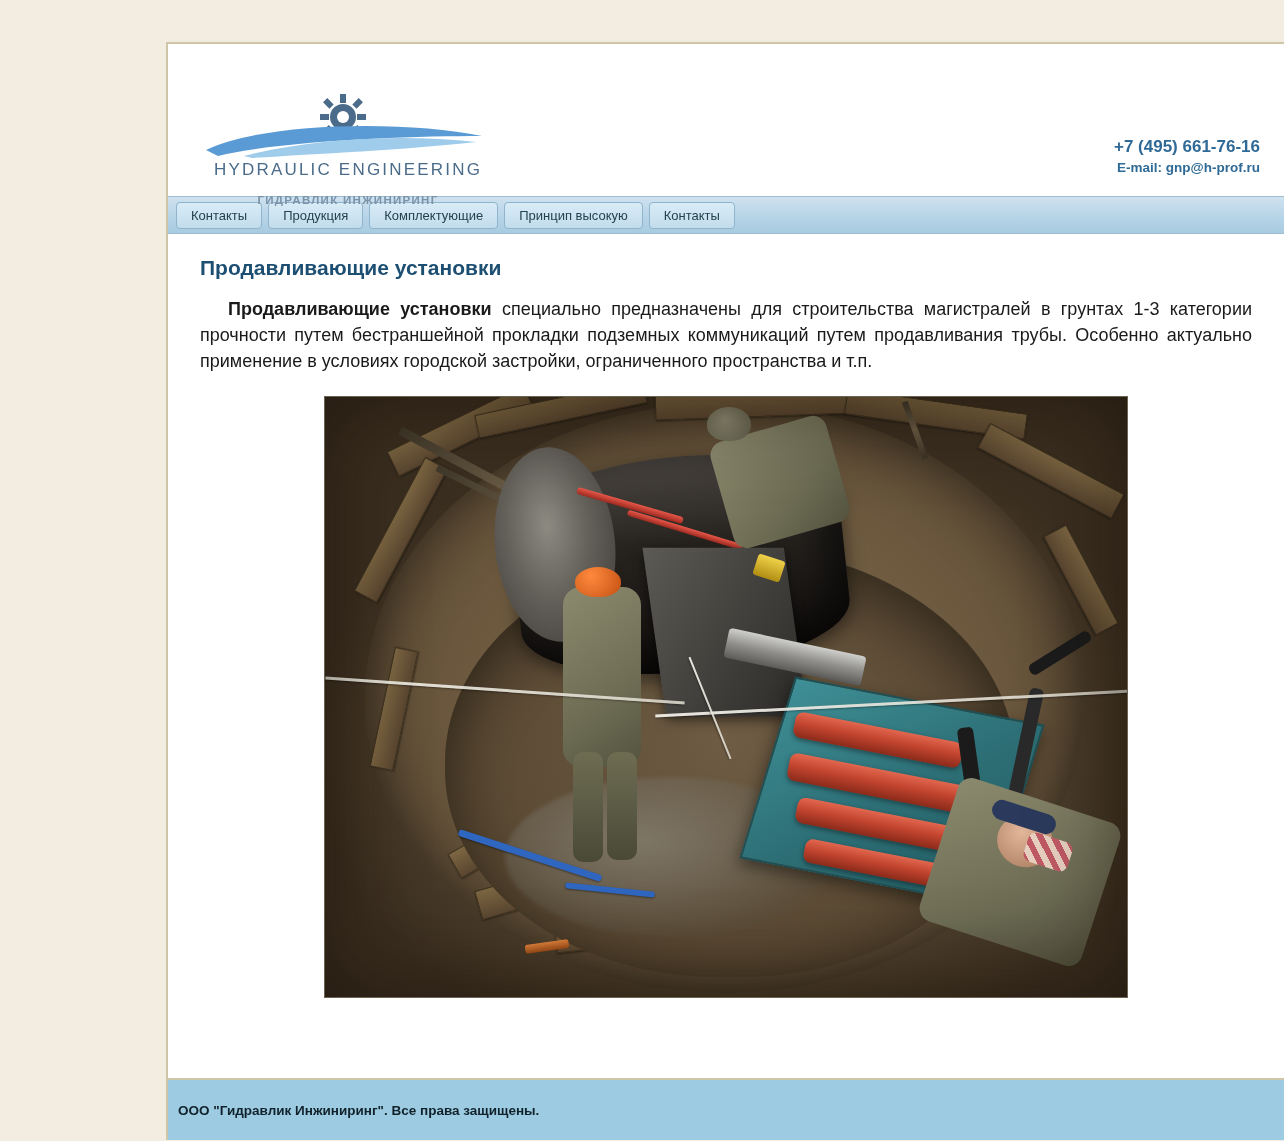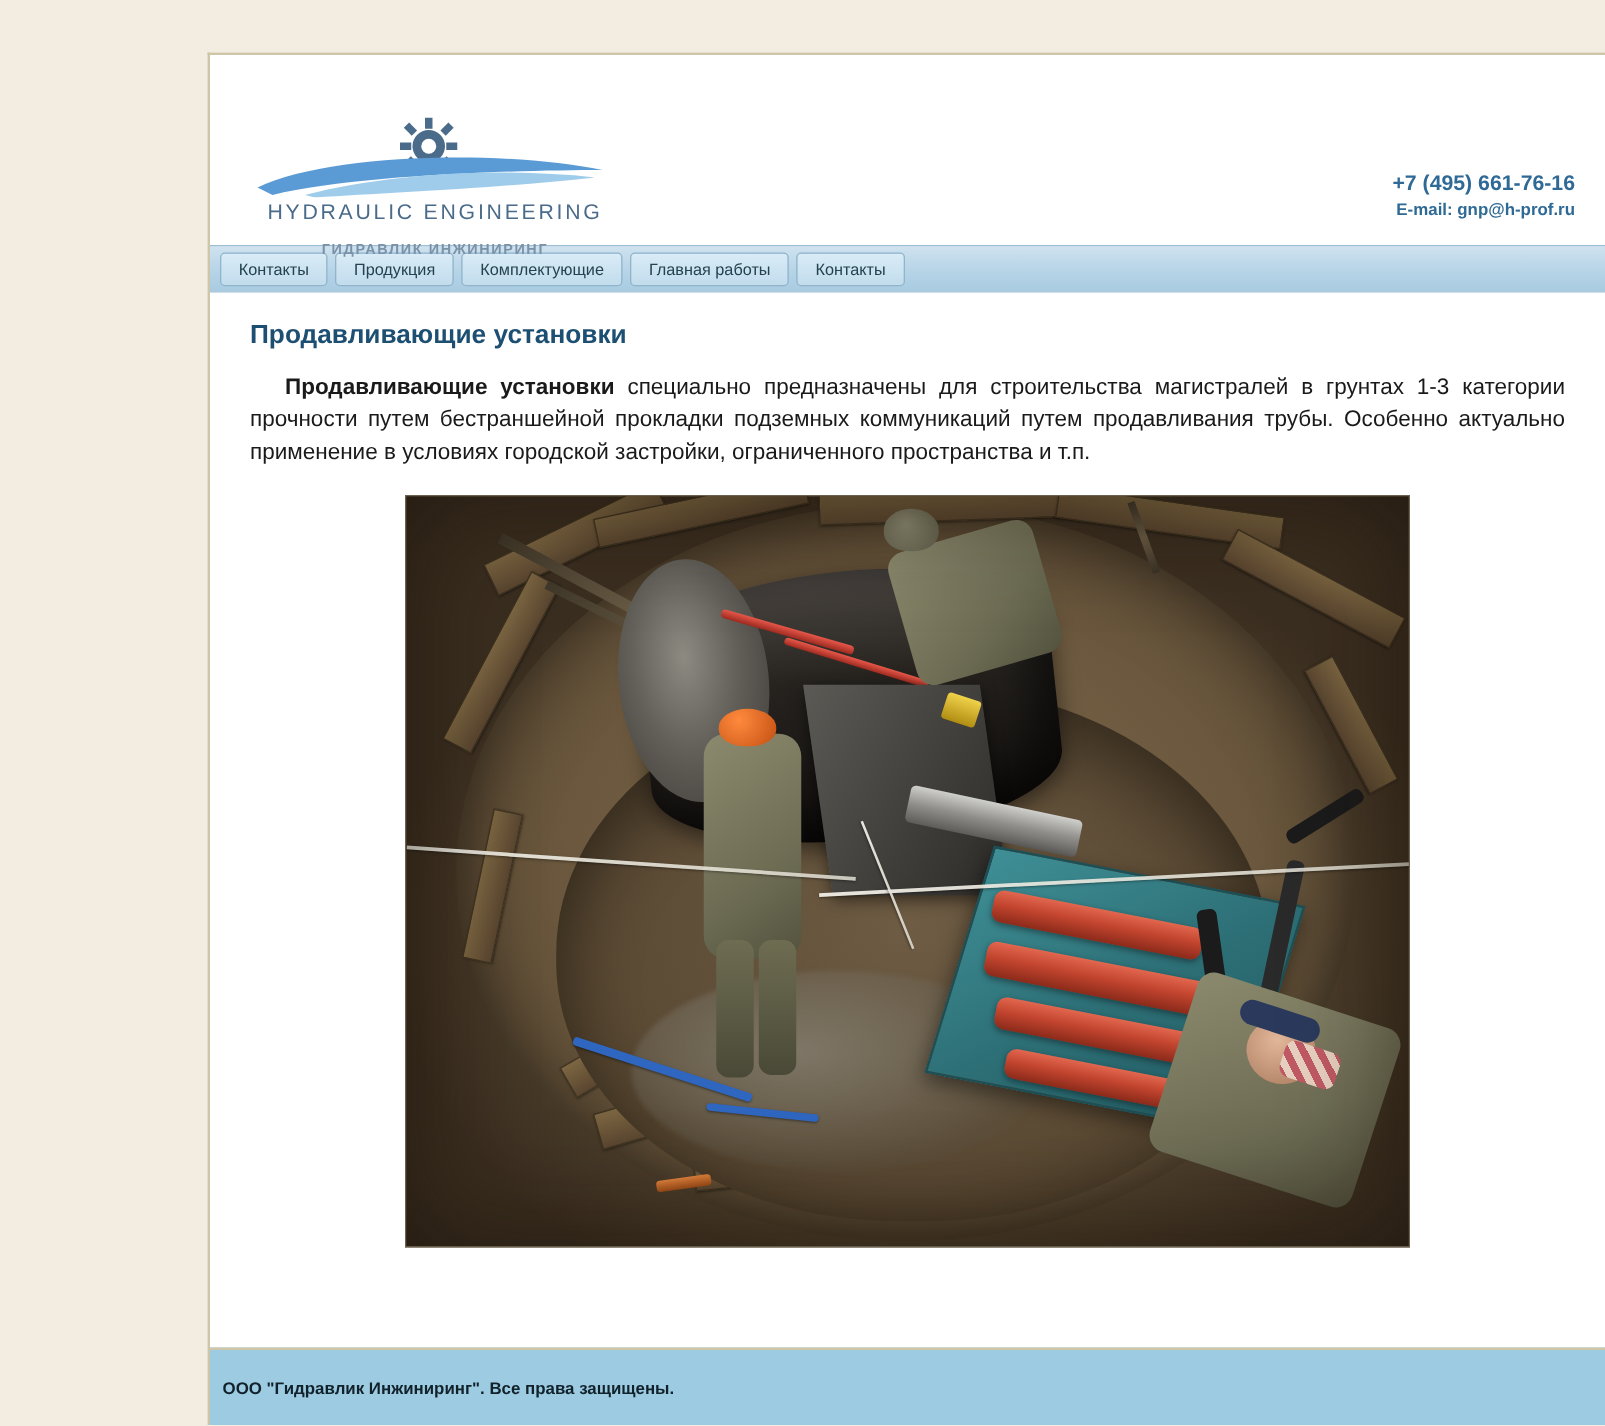--- a/index.html
+++ b/index.html
@@ -325,21 +325,21 @@
     <div class="contacts">
       <div class="phone">+7 (495) 661-76-16</div>
       <div class="email">E-mail: gnp@h-prof.ru</div>
     </div>
   </div>
 
   <div class="navbar">
     <div class="navbtn">Контакты</div>
     <div class="navbtn">Продукция</div>
     <div class="navbtn">Комплектующие</div>
-    <div class="navbtn">Главная работы</div>
+    <div class="navbtn">Принцип высокую</div>
     <div class="navbtn">Контакты</div>
   </div>
 
   <div class="content">
 
     <h1 class="page-title">Продавливающие установки</h1>
 
     <p class="para"><b>Продавливающие установки</b><span> специально предназначены для строительства магистралей в грунтах 1-3 категории прочности путем бестраншейной прокладки подземных коммуникаций путем продавливания трубы. Особенно актуально применение в условиях городской застройки, ограниченного пространства и т.п.</span></p>
 
 

